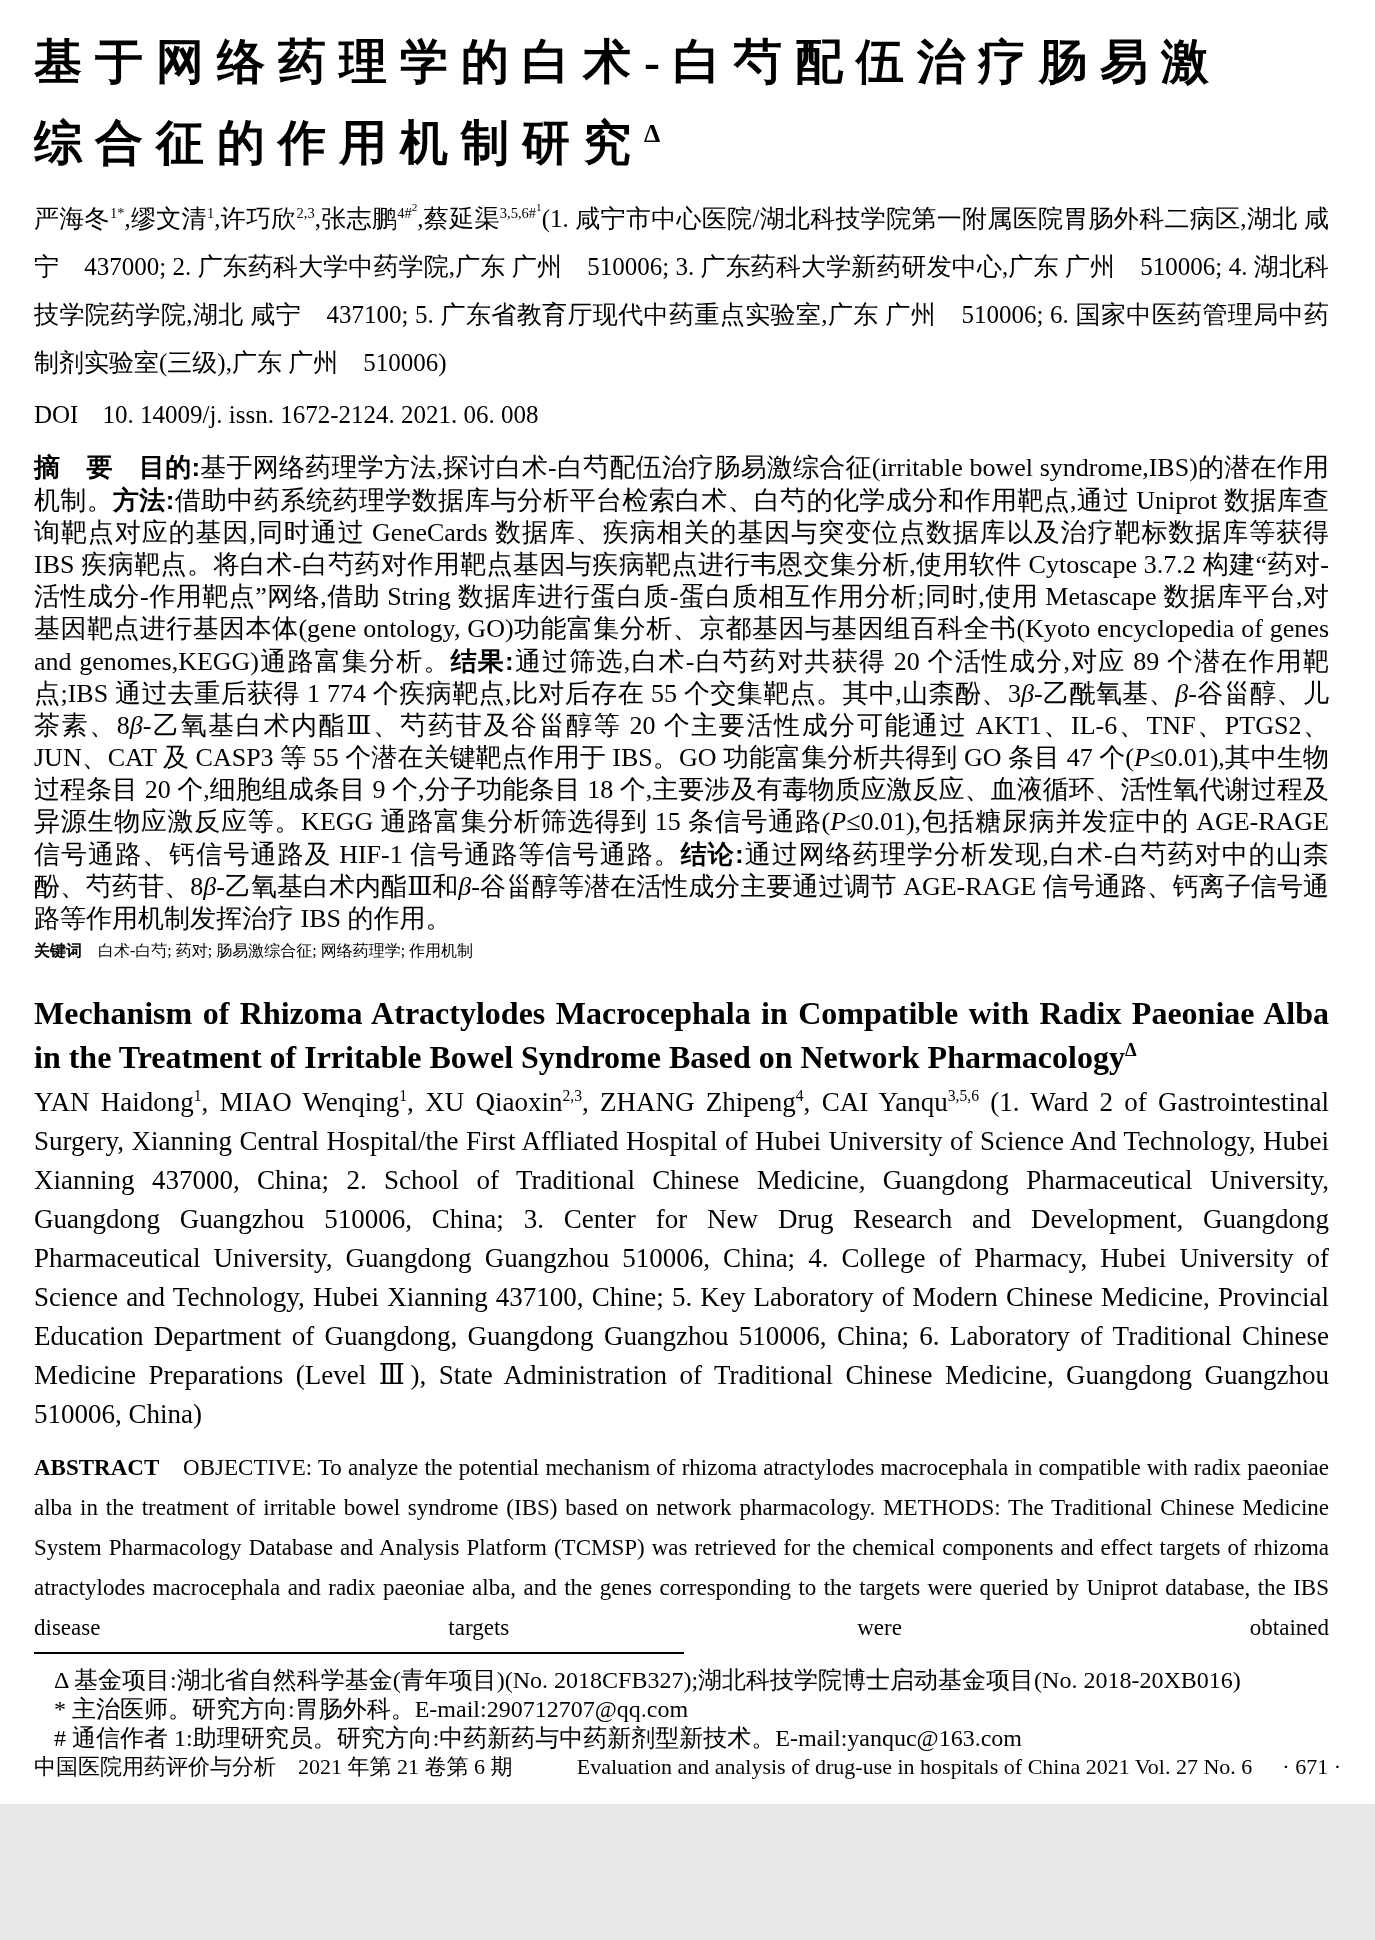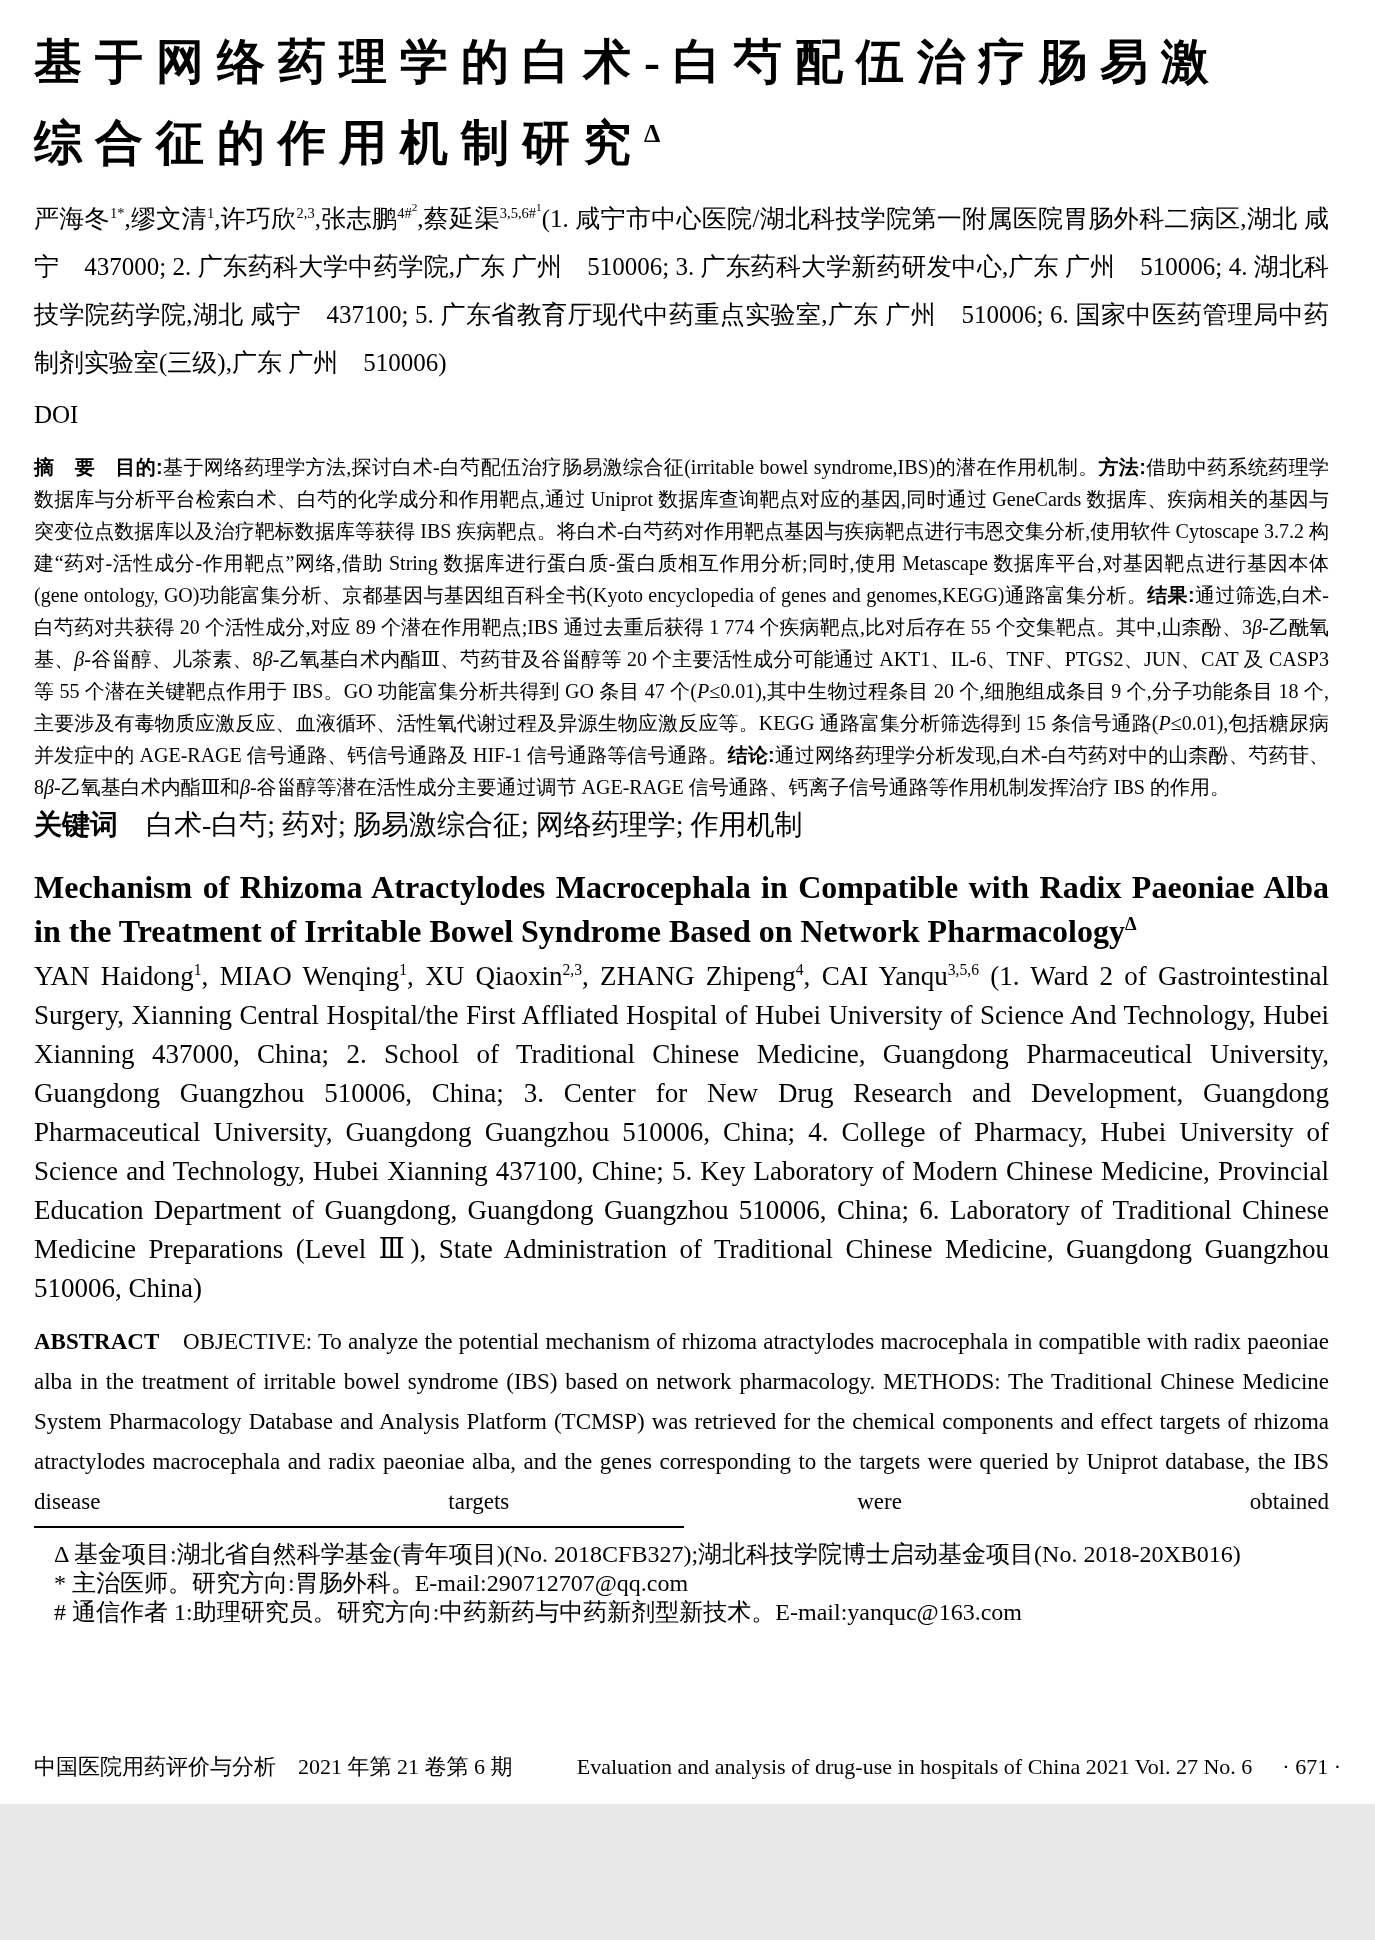--- a/index.html
+++ b/index.html
@@ -27,24 +27,24 @@
 
   .meta-row{
     margin-top:26px;font-size:25px;display:flex;align-items:baseline;white-space:nowrap;
   }
   .meta-row .lbl{margin-right:26px;}
   .meta-row .grp{margin-right:74px;display:flex;}
   .doi-row{margin-top:14px;font-size:25px;display:flex;}
   .doi-row .lbl{margin-right:24px;}
 
   .abstract-cn{
-    margin-top:22px;font-size:20px;line-height:32px;text-align:justify;
+    margin-top:22px;font-size:26px;line-height:32px;text-align:justify;
   }
   .keywords-cn{
-    margin-top:6px;font-size:28px;line-height:32px;
+    font-size:16px;line-height:32px;
   }
 
   .en-title{
     margin-top:24px;font-size:32px;line-height:44px;font-weight:bold;text-align:justify;
   }
   .en-authors{
     margin-top:4px;font-size:27px;line-height:39px;text-align:justify;
   }
   .en-abstract{
     margin-top:14px;font-size:23px;line-height:40px;text-align:justify;text-align-last:justify;
@@ -70,20 +70,21 @@
   <div class="title-cn">
     <div>基于网络药理学的白术-白芍配伍治疗肠易激</div>
     <div><span>综合征的作用机制研究</span><span class="note">Δ</span></div>
   </div>
 
   <div class="authors-cn"><span>严海冬</span><sup>1*</sup><span>,</span><span>缪文清</span><sup>1</sup><span>,</span><span>许巧欣</span><sup>2,3</sup><span>,</span><span>张志鹏</span><sup>4#</sup><sup class="ss">2</sup><span>,</span><span>蔡延渠</span><sup>3,5,6#</sup><sup class="ss">1</sup><span>(1. 咸宁市中心医院/湖北科技学院第一附属医院胃肠外科二病区,湖北 咸宁　437000; 2. 广东药科大学中药学院,广东 广州　510006; 3. 广东药科大学新药研发中心,广东 广州　510006; 4. 湖北科技学院药学院,湖北 咸宁　437100; 5. 广东省教育厅现代中药重点实验室,广东 广州　510006; 6. 国家中医药管理局中药制剂实验室(三级),广东 广州　510006)</span></div>
 
 
   <div class="doi-row">
     <span class="lbl">DOI</span>
+    <span>10. 14009/j. issn. 1672-2124. 2021. 06. 008</span>
   </div>
 
   <div class="abstract-cn"><span class="h">摘　要</span><span>　</span><span class="h">目的:</span><span>基于网络药理学方法,探讨白术-白芍配伍治疗肠易激综合征(irritable bowel syndrome,IBS)的潜在作用机制。</span><span class="h">方法:</span><span>借助中药系统药理学数据库与分析平台检索白术、白芍的化学成分和作用靶点,通过 Uniprot 数据库查询靶点对应的基因,同时通过 GeneCards 数据库、疾病相关的基因与突变位点数据库以及治疗靶标数据库等获得 IBS 疾病靶点。将白术-白芍药对作用靶点基因与疾病靶点进行韦恩交集分析,使用软件 Cytoscape 3.7.2 构建“药对-活性成分-作用靶点”网络,借助 String 数据库进行蛋白质-蛋白质相互作用分析;同时,使用 Metascape 数据库平台,对基因靶点进行基因本体(gene ontology, GO)功能富集分析、京都基因与基因组百科全书(Kyoto encyclopedia of genes and genomes,KEGG)通路富集分析。</span><span class="h">结果:</span><span>通过筛选,白术-白芍药对共获得 20 个活性成分,对应 89 个潜在作用靶点;IBS 通过去重后获得 1 774 个疾病靶点,比对后存在 55 个交集靶点。其中,山柰酚、3</span><span class="i">β</span><span>-乙酰氧基、</span><span class="i">β</span><span>-谷甾醇、儿茶素、8</span><span class="i">β</span><span>-乙氧基白术内酯Ⅲ、芍药苷及谷甾醇等 20 个主要活性成分可能通过 AKT1、IL-6、TNF、PTGS2、JUN、CAT 及 CASP3 等 55 个潜在关键靶点作用于 IBS。GO 功能富集分析共得到 GO 条目 47 个(</span><span class="i">P</span><span>≤0.01),其中生物过程条目 20 个,细胞组成条目 9 个,分子功能条目 18 个,主要涉及有毒物质应激反应、血液循环、活性氧代谢过程及异源生物应激反应等。KEGG 通路富集分析筛选得到 15 条信号通路(</span><span class="i">P</span><span>≤0.01),包括糖尿病并发症中的 AGE-RAGE 信号通路、钙信号通路及 HIF-1 信号通路等信号通路。</span><span class="h">结论:</span><span>通过网络药理学分析发现,白术-白芍药对中的山柰酚、芍药苷、8</span><span class="i">β</span><span>-乙氧基白术内酯Ⅲ和</span><span class="i">β</span><span>-谷甾醇等潜在活性成分主要通过调节 AGE-RAGE 信号通路、钙离子信号通路等作用机制发挥治疗 IBS 的作用。</span></div>
 
   <div class="keywords-cn"><span class="h">关键词</span><span>　白术-白芍; 药对; 肠易激综合征; 网络药理学; 作用机制</span></div>
 
   <div class="en-title"><span class="b">Mechanism of Rhizoma Atractylodes Macrocephala in Compatible with Radix Paeoniae Alba in the Treatment of Irritable Bowel Syndrome Based on Network Pharmacology</span><sup class="b">Δ</sup></div>
 
   <div class="en-authors"><span>YAN Haidong</span><sup>1</sup><span>, MIAO Wenqing</span><sup>1</sup><span>, XU Qiaoxin</span><sup>2,3</sup><span>, ZHANG Zhipeng</span><sup>4</sup><span>, CAI Yanqu</span><sup>3,5,6</sup><span> (1. Ward 2 of Gastrointestinal Surgery, Xianning Central Hospital/the First Affliated Hospital of Hubei University of Science And Technology, Hubei Xianning 437000, China; 2. School of Traditional Chinese Medicine, Guangdong Pharmaceutical University, Guangdong Guangzhou 510006, China; 3. Center for New Drug Research and Development, Guangdong Pharmaceutical University, Guangdong Guangzhou 510006, China; 4. College of Pharmacy, Hubei University of Science and Technology, Hubei Xianning 437100, Chine; 5. Key Laboratory of Modern Chinese Medicine, Provincial Education Department of Guangdong, Guangdong Guangzhou 510006, China; 6. Laboratory of Traditional Chinese Medicine Preparations (Level Ⅲ), State Administration of Traditional Chinese Medicine, Guangdong Guangzhou 510006, China)</span></div>
 

